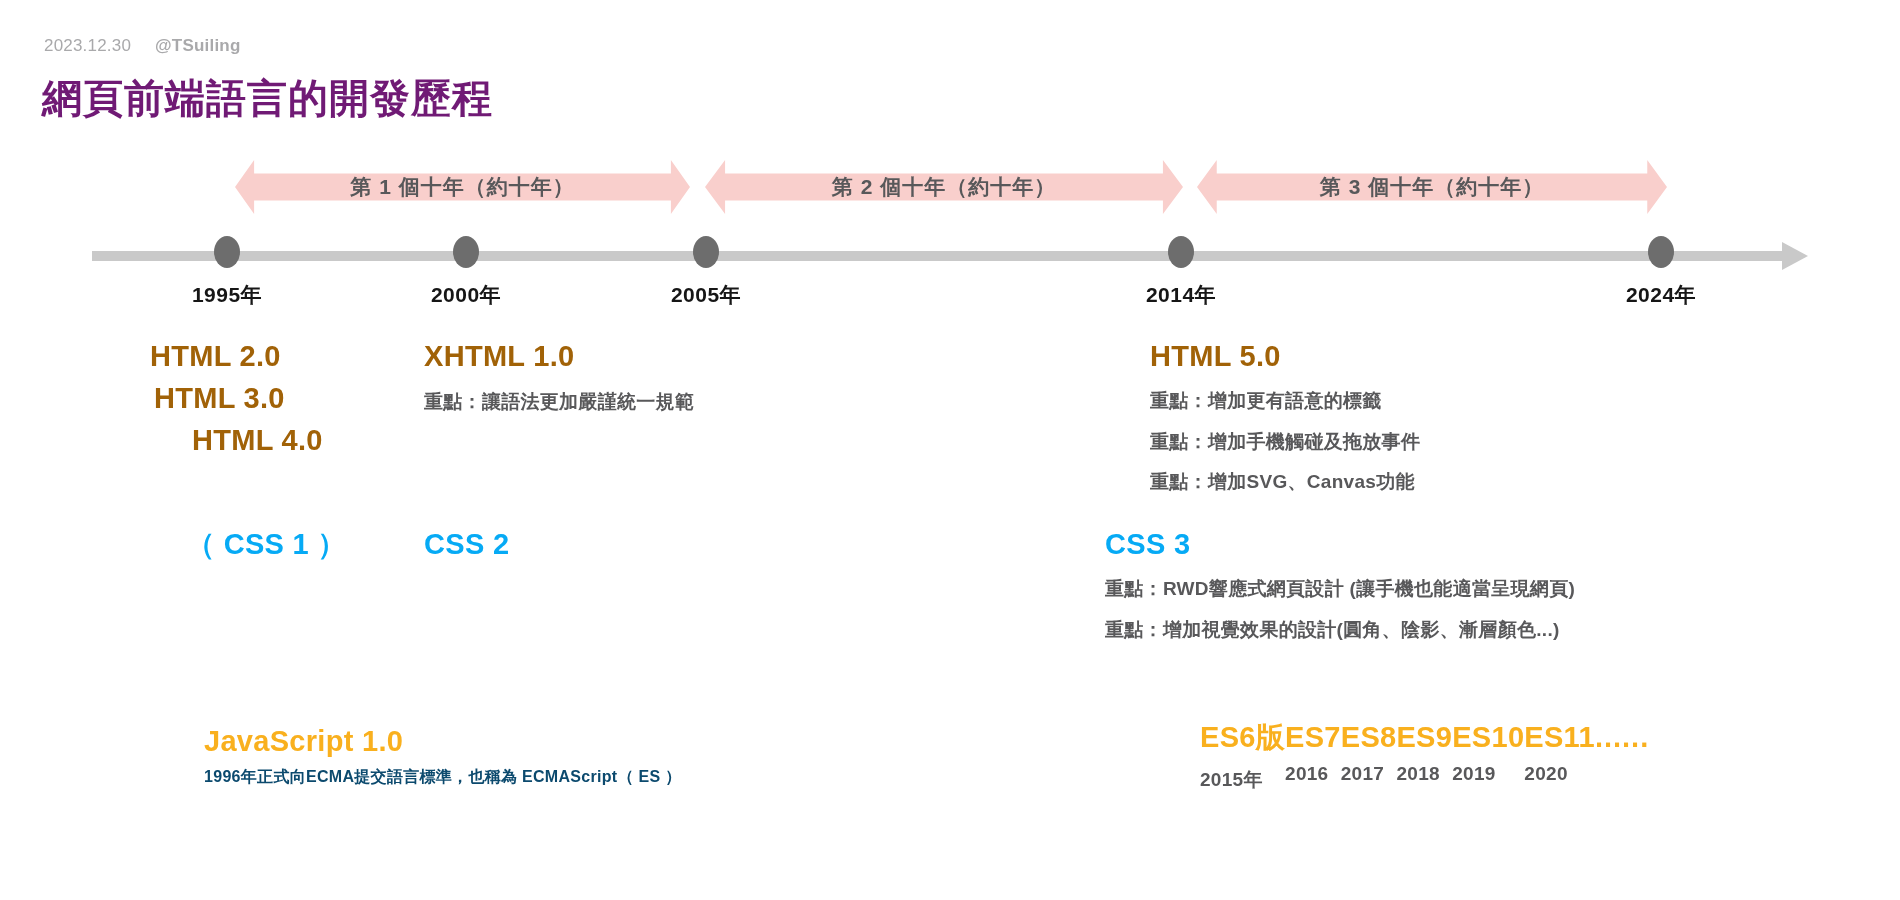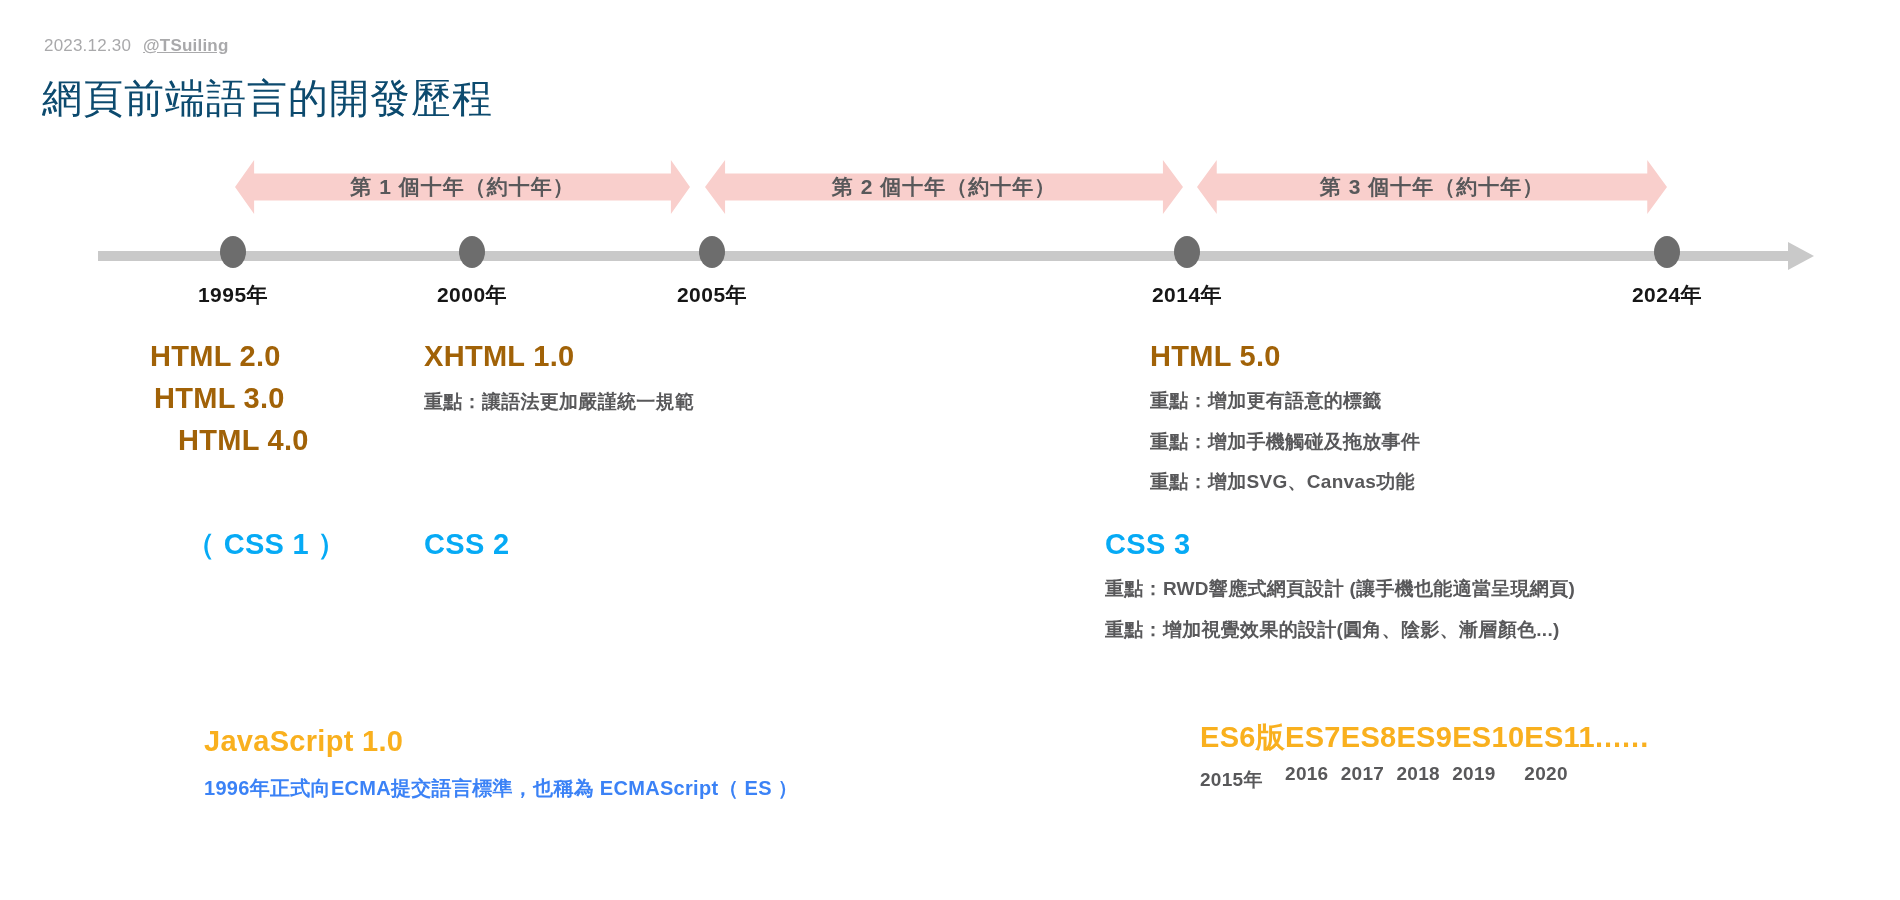--- a/index.html
+++ b/index.html
@@ -24,29 +24,29 @@
     position: absolute;
     left: 44px;
     top: 36px;
     font-size: 17px;
     font-weight: 700;
     color: #a9a9ab;
     letter-spacing: .2px;
     white-space: nowrap;
   }
   #meta-line .meta-date { font-weight: 400; }
-  #meta-line .meta-handle { margin-left: 12px; font-weight: 700; text-decoration: underline; }
+  #meta-line .meta-handle { margin-left: 24px; font-weight: 700; }
 
   #page-title {
     position: absolute;
     left: 42px;
     top: 57px;
     font-size: 40px;
-    font-weight: 400;
-    color: #0c4a6e;
+    font-weight: 700;
+    color: #701a75;
     letter-spacing: 1px;
     white-space: nowrap;
     margin-top: 14px;
   }
 
   
   .decade {
     position: absolute;
     top: 160px;
     height: 54px;
@@ -73,21 +73,21 @@
     white-space: nowrap;
     letter-spacing: 1px;
   }
   #decade-1 { left: 235px;  width: 455px; }
   #decade-2 { left: 705px;  width: 478px; }
   #decade-3 { left: 1197px; width: 470px; }
 
   
   #timeline-axis {
     position: absolute;
-    left: 98px;
+    left: 92px;
     top: 251px;
     width: 1716px;
     height: 26px;
   }
   #timeline-axis .axis-line {
     position: absolute;
     left: 0;
     top: 0;
     width: 1690px;
     height: 10px;
@@ -150,35 +150,35 @@
   }
   .c-red    { color: #a16207; }
   .c-blue   { color: #06aaf5; }
   .c-orange { color: #f9b01e; }
 
   
   #html-early { left: 150px; top: 335px; }
   #html-early .stair { white-space: nowrap; }
   #html-early .s0 { margin-left: 0px;  }
   #html-early .s1 { margin-left: 4px; }
-  #html-early .s2 { margin-left: 28px; }
+  #html-early .s2 { margin-left: 42px; }
 
   #xhtml-block  { left: 424px;  top: 335px; }
   #xhtml-block .block-note { margin-top: 9px; }
 
   #html5-block  { left: 1150px; top: 335px; }
   #html5-block .block-note { margin-top: 8px; }
 
   #css1-block   { left: 186px;  top: 523px; }
   #css2-block   { left: 424px;  top: 523px; }
   #css3-block   { left: 1105px; top: 523px; }
   #css3-block .block-note { margin-top: 8px; }
 
   #js-block     { left: 204px;  top: 720px; }
-  #js-block .block-note { margin-top: 9px; font-size: 20px; color: #3b82f6; }
+  #js-block .block-note { margin-top: 1px; font-size: 16px; color: #0c4a6e; }
 
   
   #es-block { left: 1200px; top: 718px; }
   #es-block .es-row {
     display: flex;
     align-items: baseline;
     white-space: nowrap;
   }
   #es-block .es-name {
     font-size: 29px;

